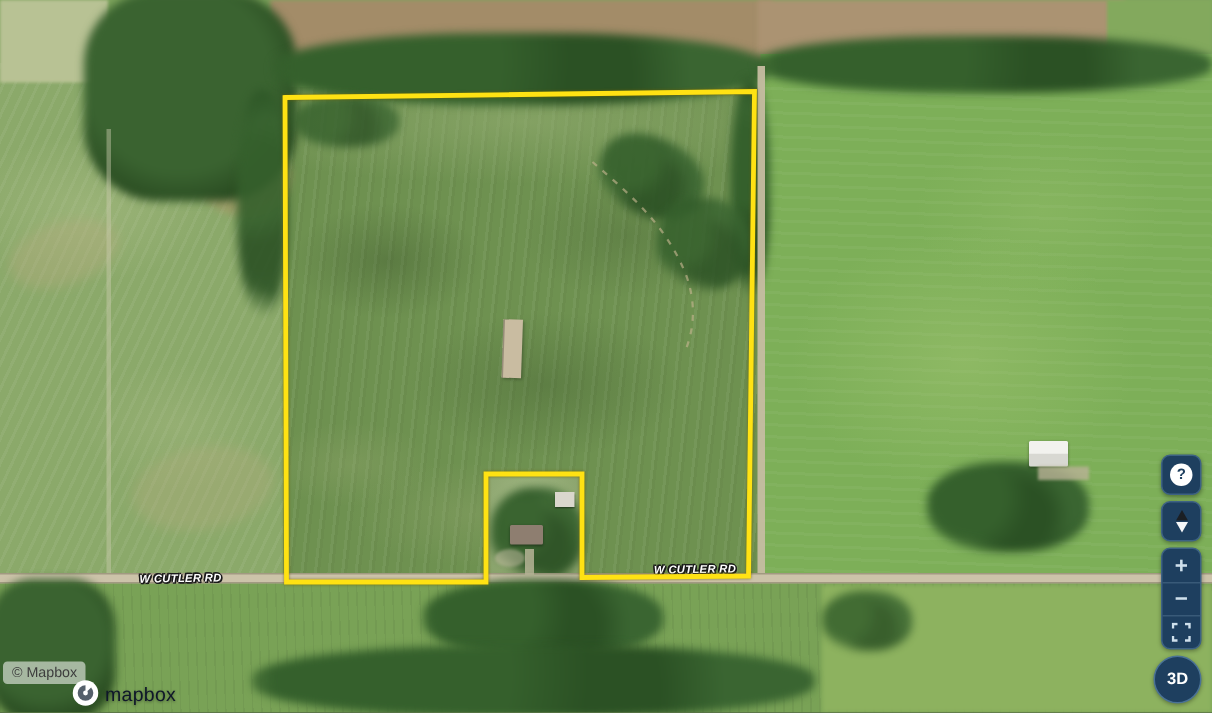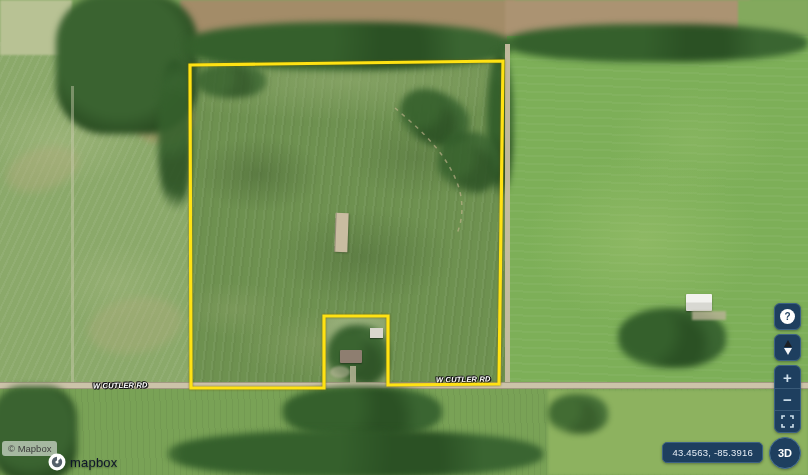--- a/index.html
+++ b/index.html
@@ -185,21 +185,20 @@
     <button class="zoom-cell">
       <span>−</span>
     </button>
     <button class="zoom-cell">
       <svg width="13" height="13" viewBox="0 0 13 13">
         <path d="M1,4 V1 H4 M9,1 H12 V4 M12,9 V12 H9 M4,12 H1 V9" stroke="#cfe0ec" fill="none" stroke-width="1.6"></path>
       </svg>
     </button>
   </div>
 
-  <div class="ctl coords">43.4563, -85.3916</div>
 
   <div class="ctl threed">
     <span>3D</span>
   </div>
 
   <div class="attribution">© Mapbox</div>
 
   <div class="mapbox-logo">
     <svg width="18" height="18" viewBox="0 0 18 18">
       <circle cx="9" cy="9" r="8.5" fill="#ffffff"></circle>

